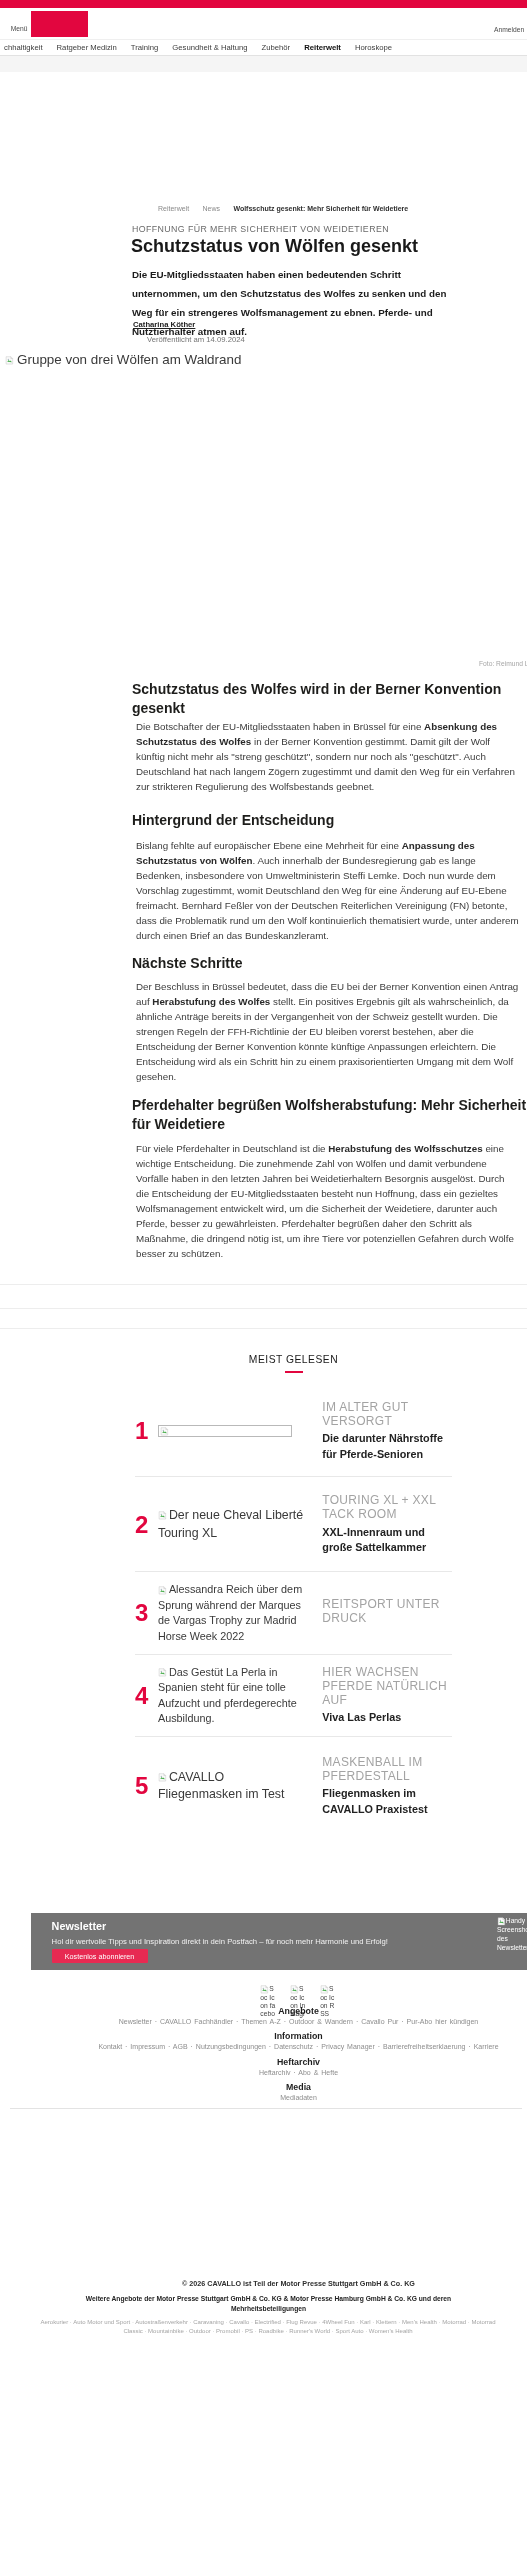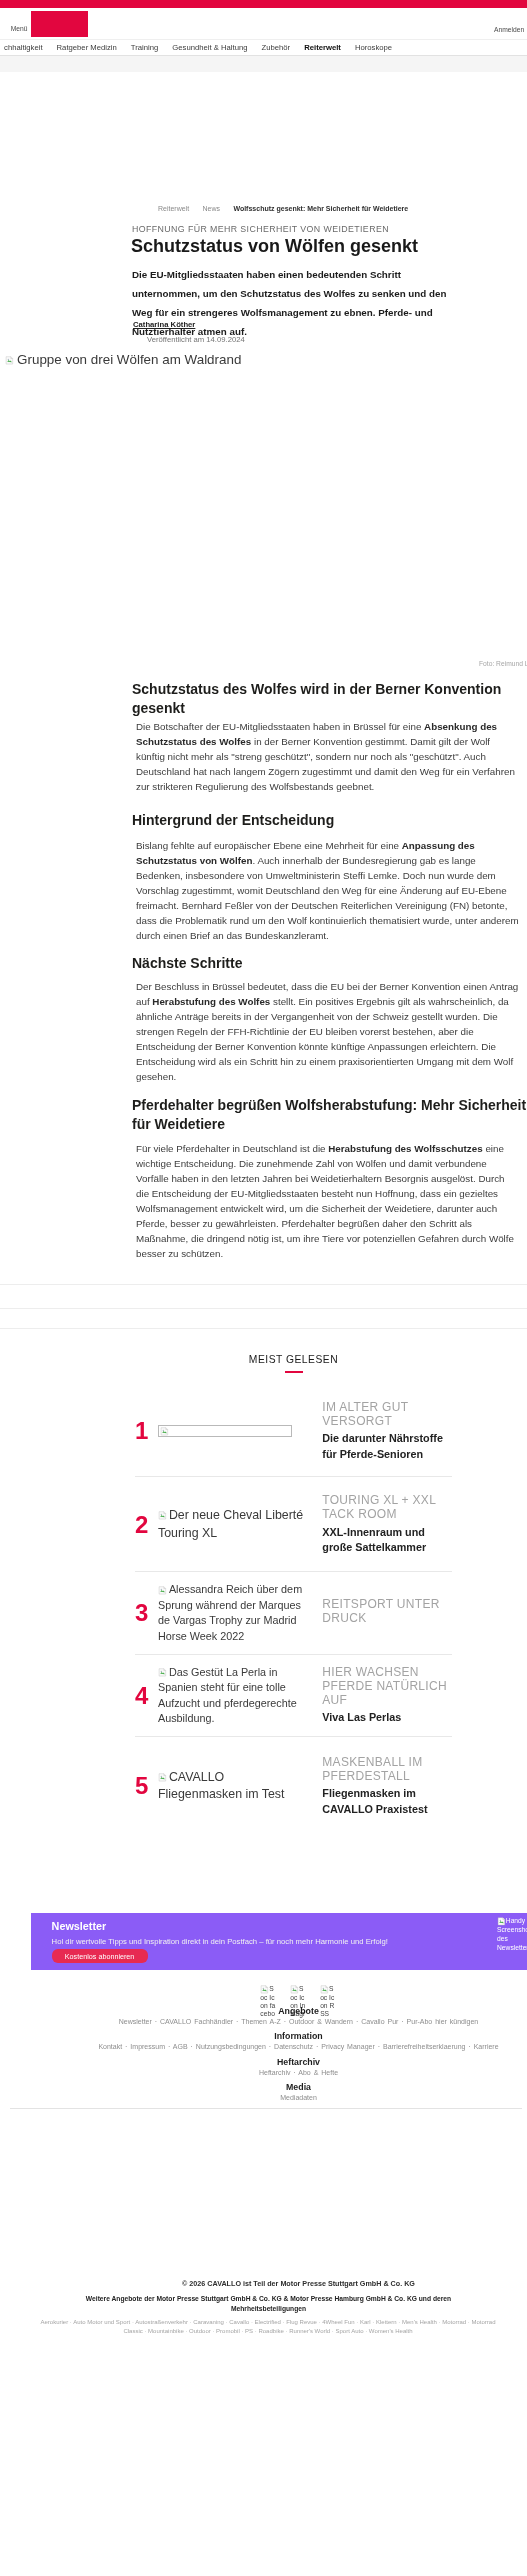--- a/index.html
+++ b/index.html
@@ -42,24 +42,24 @@
   .mr-row.divided{border-bottom:0.5px solid #e8e8e8}
   .mr-num{font-size:24px;font-weight:bold;color:#e2063f;line-height:24px}
   .mr-thumb{padding-right:7.2px}
   .thumb-box{width:134px;height:11.3px;border:0.5px solid #b9b9b9;display:flex;align-items:center;padding-left:1px}
   .alt-text{font-size:12.4px;line-height:17.5px;color:#3a3a3a}
   .alt-text .bimg{margin-right:2.1px}
   .mr-text{padding-left:9.3px}
   .mr-cat{font-size:12px;letter-spacing:0.3px;color:#a3a3a3;text-transform:uppercase;margin-bottom:3.1px}
   .mr-title{font-size:10.8px;font-weight:bold;color:#222;line-height:15.5px}
   
-  .newsletter{left:31px;top:1913px;width:497px;height:57px;background:#8b5cf6;overflow:hidden;color:#fff}
+  .newsletter{left:31px;top:1913px;width:497px;height:57px;background:#737373;overflow:hidden;color:#fff}
   .nl-title{position:absolute;left:20.6px;top:6.7px;font-size:10.8px;font-weight:bold}
   .nl-text{position:absolute;left:20.6px;top:24px;font-size:7.7px;color:#f2f2f2;white-space:nowrap}
-  .nl-btn{position:absolute;left:20.6px;top:36px;width:96px;height:14.4px;border-radius:6px;
+  .nl-btn{position:absolute;left:20.6px;top:36px;width:96px;height:14.4px;border-radius:1px;
           background:#e72a52;color:#fff;font-size:7.2px;display:flex;align-items:center;
           justify-content:center;border:none;cursor:pointer;font-family:inherit}
   .nl-phone{position:absolute;left:466px;top:4.1px;width:36px;font-size:6.7px;line-height:8.8px;color:#fff}
   
   .f-center{left:41px;width:515px;text-align:center}
   .social-row{left:41px;top:1985px;width:515px;display:flex;justify-content:center;gap:13.4px}
   .social{width:16.5px;height:34px;overflow:hidden;font-size:6.7px;line-height:8.2px;
           color:#444;text-align:left;word-break:break-all;cursor:pointer}
   .f-h{font-size:8.8px;font-weight:bold;color:#1f1f1f}
   .f-links{font-size:7px;color:#8d8d8d;word-spacing:1px;cursor:pointer}

